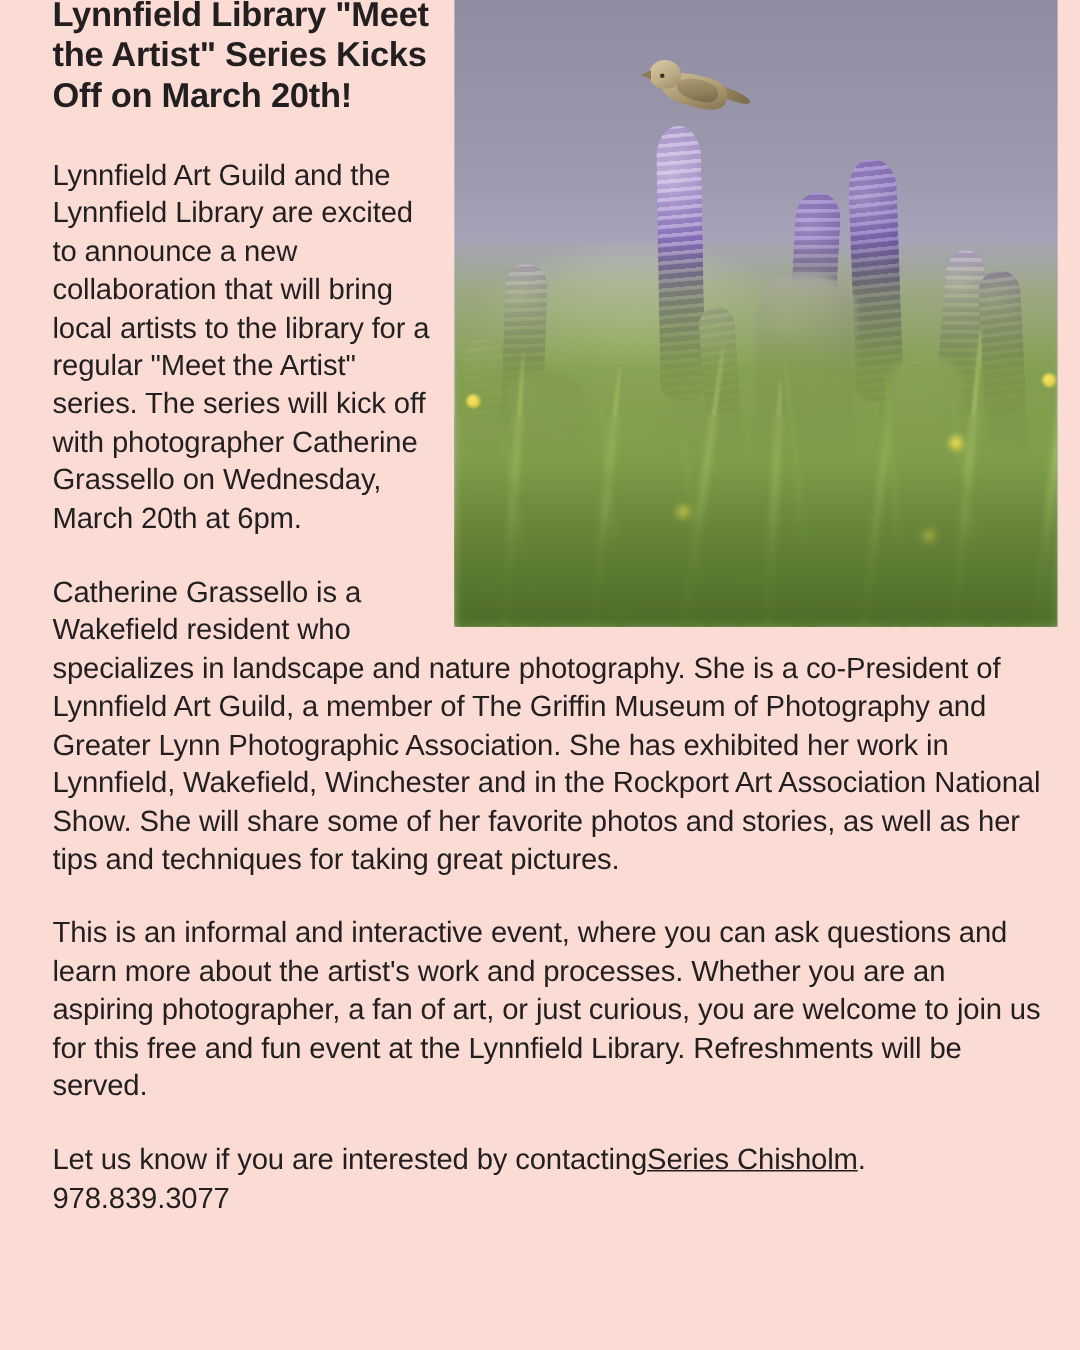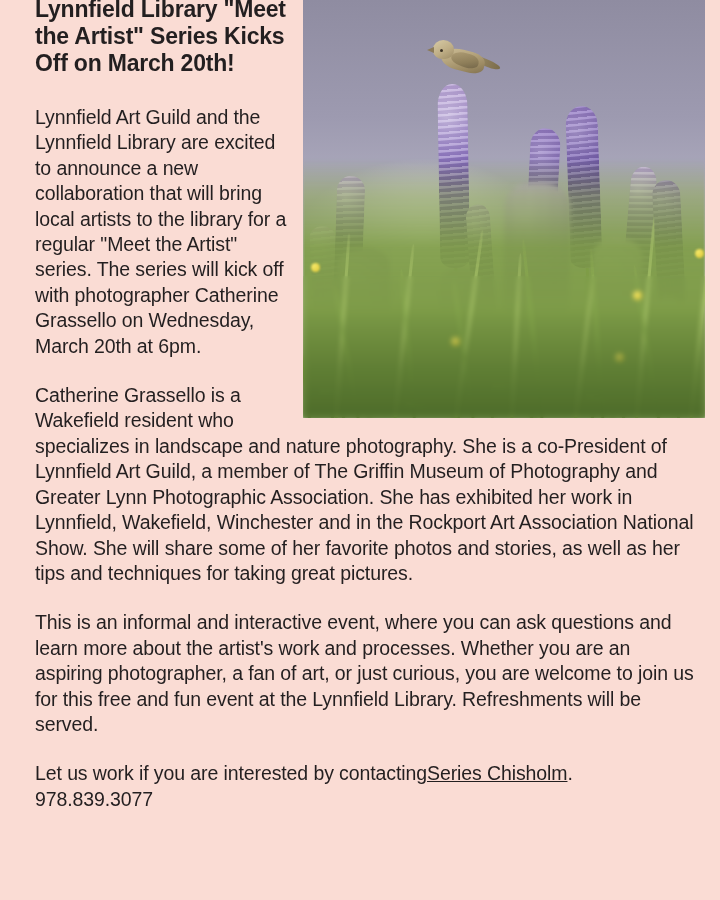--- a/index.html
+++ b/index.html
@@ -341,16 +341,16 @@
 
   <h1 class="headline">Lynnfield Library "Meet the Artist" Series Kicks Off on March 20th!</h1>
 
   <p class="body-text first-para">Lynnfield Art Guild and the Lynnfield Library are excited to announce a new collaboration that will bring local artists to the library for a regular "Meet the Artist" series. The series will kick off with photographer Catherine Grassello on Wednesday, March 20th at 6pm.</p>
 
   <p class="body-text">Catherine Grassello is a Wakefield resident who specializes in landscape and nature photography. She is a co-President of Lynnfield Art Guild, a member of The Griffin Museum of Photography and Greater Lynn Photographic Association. She has exhibited her work in Lynnfield, Wakefield, Winchester and in the Rockport Art Association National Show. She will share some of her favorite photos and stories, as well as her tips and techniques for taking great pictures.</p>
 
   <p class="body-text">This is an informal and interactive event, where you can ask questions and learn more about the artist's work and processes. Whether you are an aspiring photographer, a fan of art, or just curious, you are welcome to join us for this free and fun event at the Lynnfield Library. Refreshments will be served.</p>
 
 
-  <p class="body-text"><span>Let us work if you are interested by contacting</span><a class="contact-link" href="#">Series Chisholm</a><span>.</span><span class="phone">978.839.3077</span></p>
+  <p class="body-text"><span>Let us know if you are interested by contacting</span><a class="contact-link" href="#">Series Chisholm</a><span>.</span><span class="phone">978.839.3077</span></p>
 
   <div class="clearfix"></div>
 </div>
 
 </body></html>

